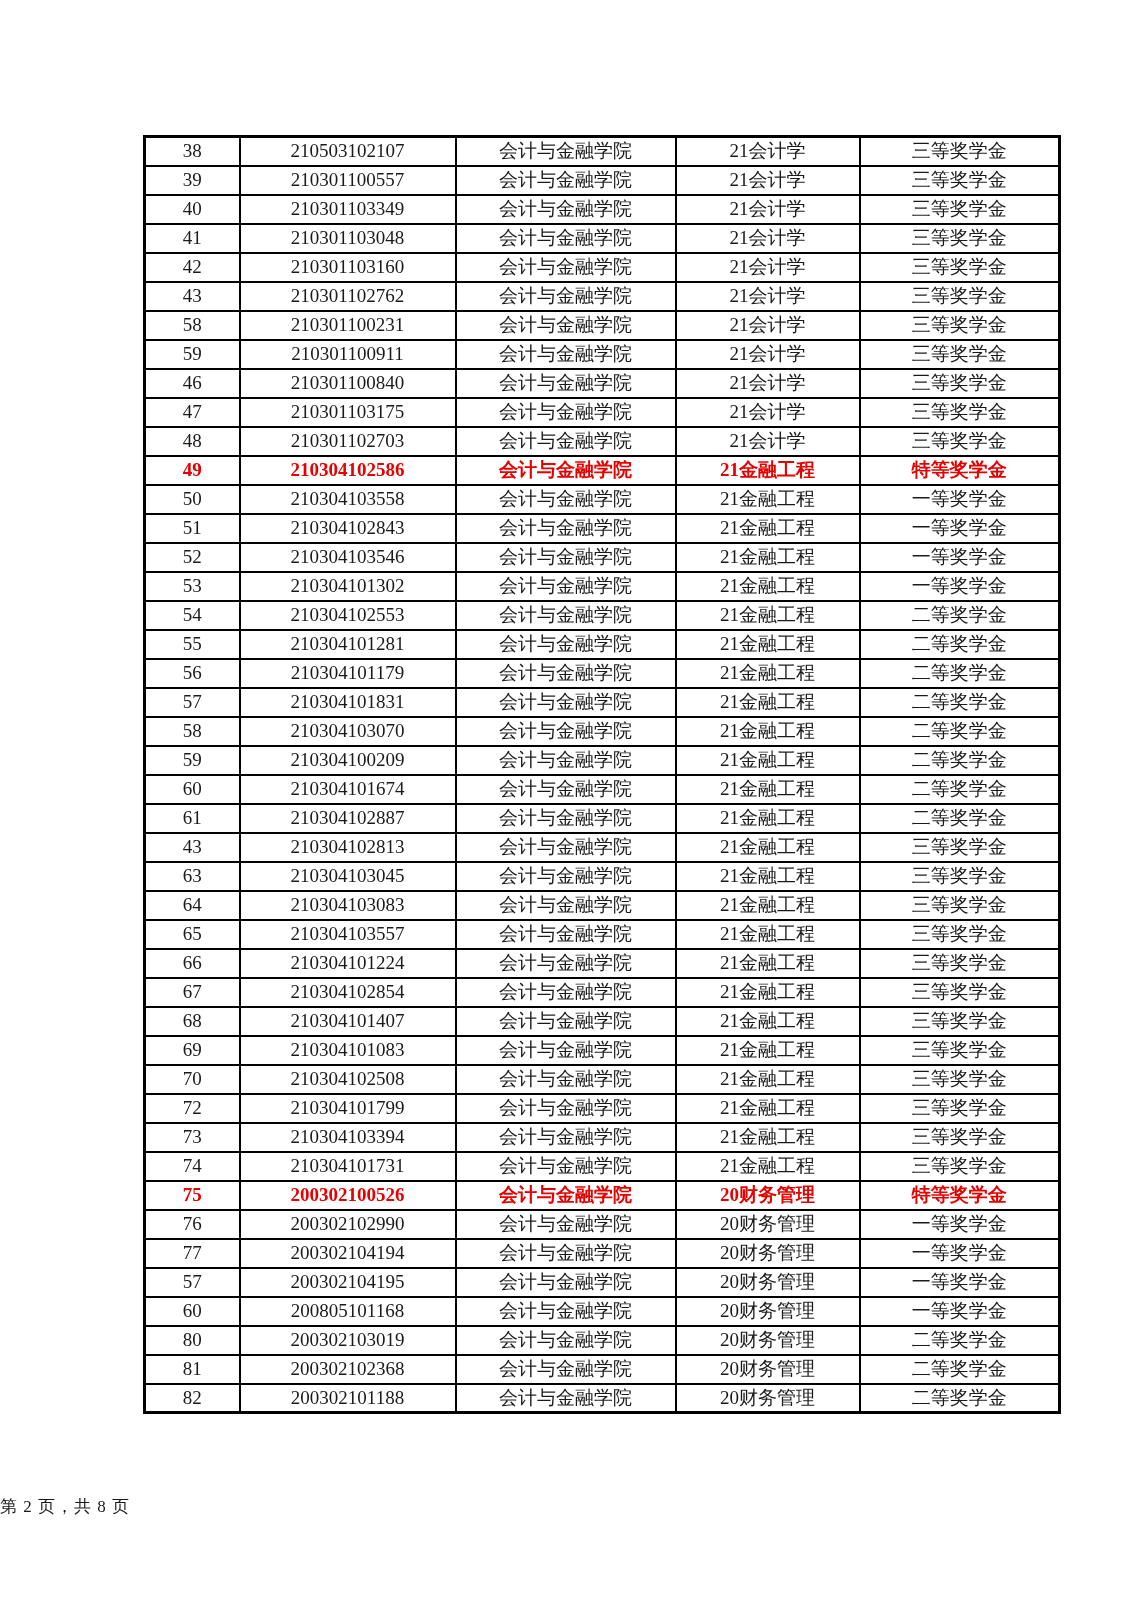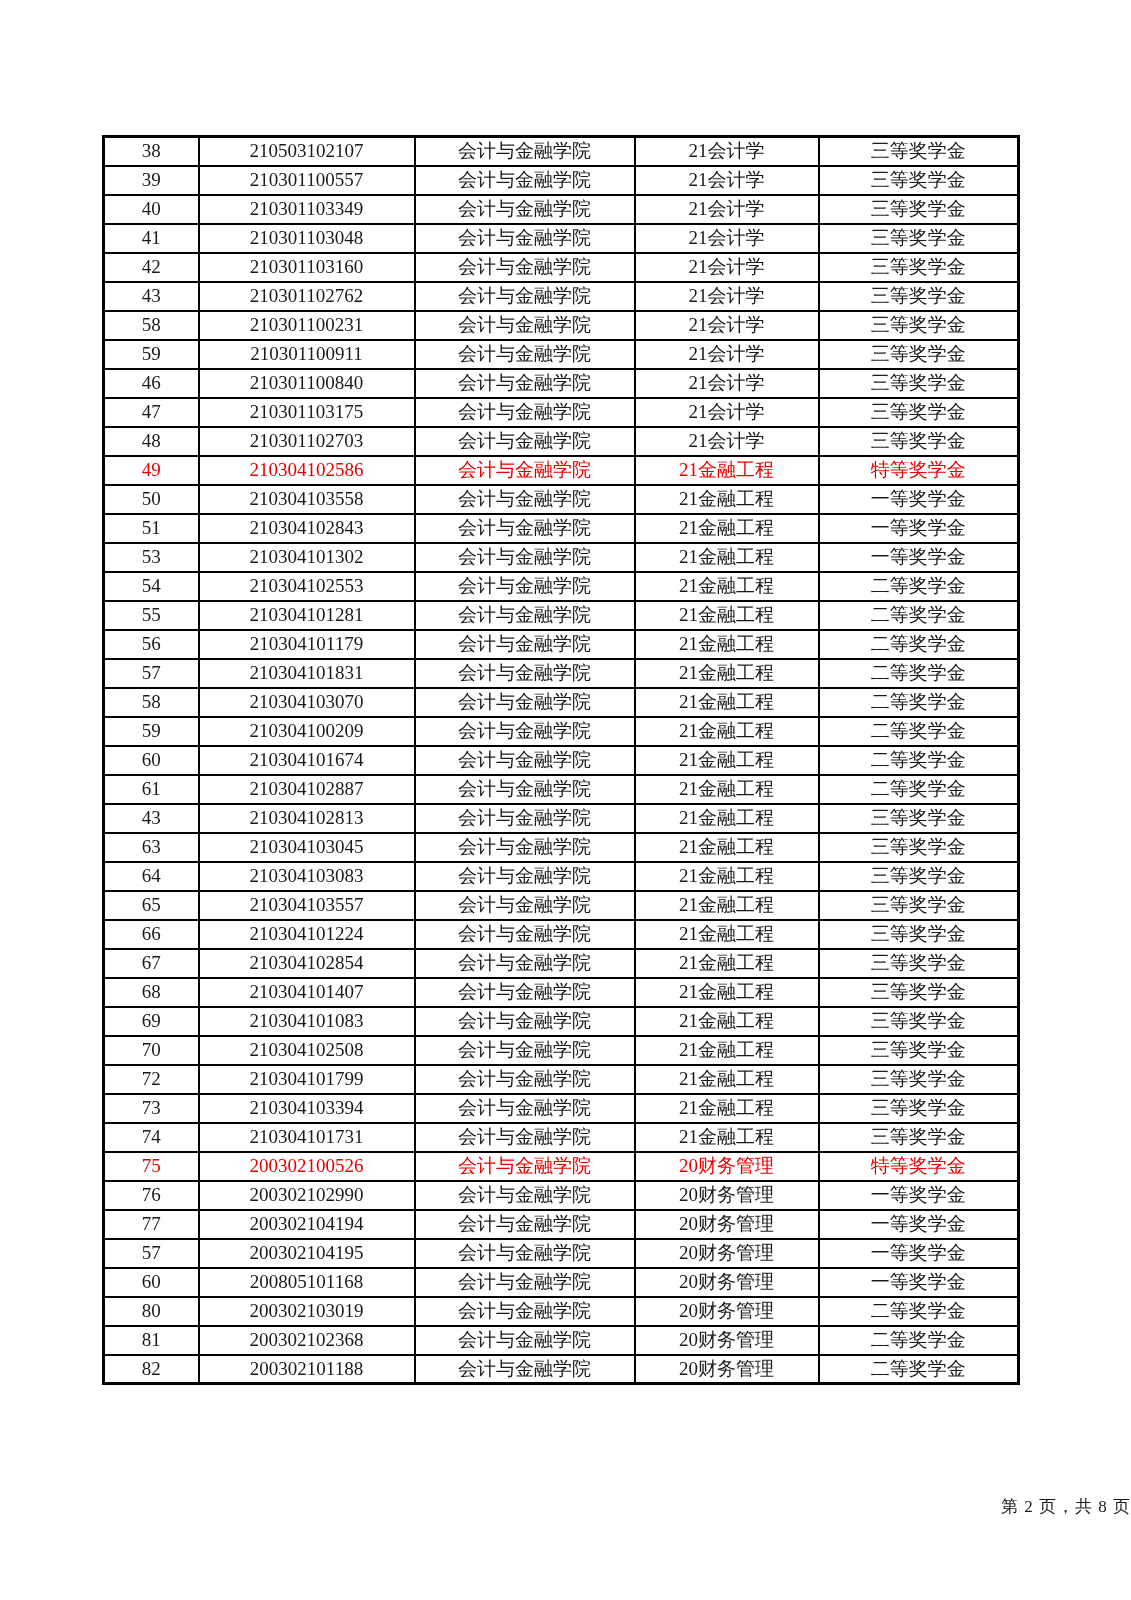--- a/index.html
+++ b/index.html
@@ -24,31 +24,31 @@
     border: 2px solid #000000;
     height: 29px;
     text-align: center;
     vertical-align: middle;
     font-size: 19px;
     color: #1a1a1a;
     white-space: nowrap;
     overflow: hidden;
     padding: 0 2px;
   }
-  table.scholarship { border: 3px solid #000000; }
+  table.scholarship { border: 3px solid #000000; margin-left: 41px; }
   tr.highlight td {
     color: var(--highlight-color, #e60000);
-    font-weight: normal;
+    font-weight: bold;
   }
   .footer {
     position: absolute;
     left: 0;
     top: 1495px;
     width: 100%;
-    text-align: right;
+    text-align: left;
     font-size: 17px;
     color: #1a1a1a;
     font-family: "Liberation Serif", "DejaVu Serif", serif;
     letter-spacing: 1px;
   }
 </style>
 </head>
 <body>
 
 <div class="page">
@@ -154,20 +154,27 @@
     <td>一等奖学金</td>
   </tr>
         <tr>
     <td>51</td>
     <td>210304102843</td>
     <td>会计与金融学院</td>
     <td>21金融工程</td>
     <td>一等奖学金</td>
   </tr>
         <tr>
+    <td>52</td>
+    <td>210304103546</td>
+    <td>会计与金融学院</td>
+    <td>21金融工程</td>
+    <td>一等奖学金</td>
+  </tr>
+        <tr>
     <td>53</td>
     <td>210304101302</td>
     <td>会计与金融学院</td>
     <td>21金融工程</td>
     <td>一等奖学金</td>
   </tr>
         <tr>
     <td>54</td>
     <td>210304102553</td>
     <td>会计与金融学院</td>

